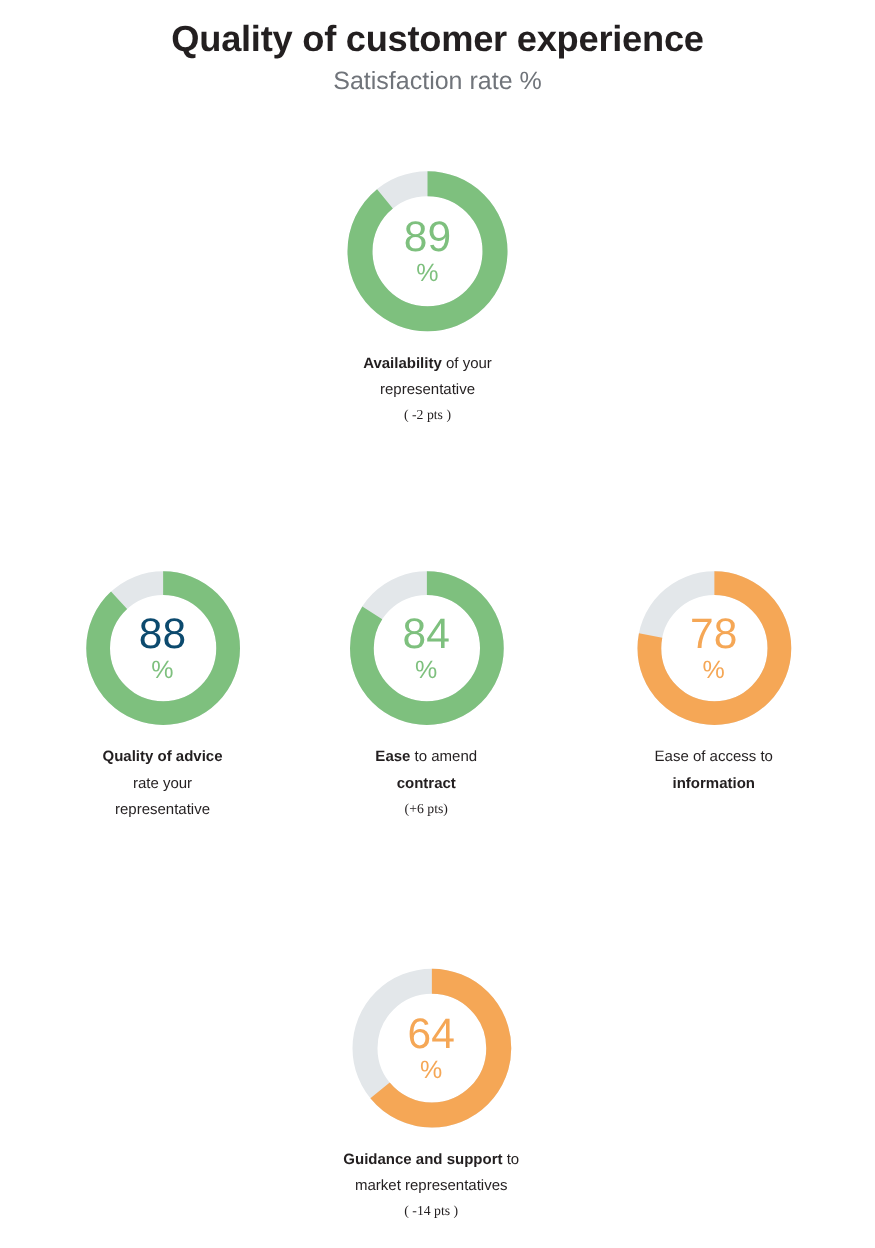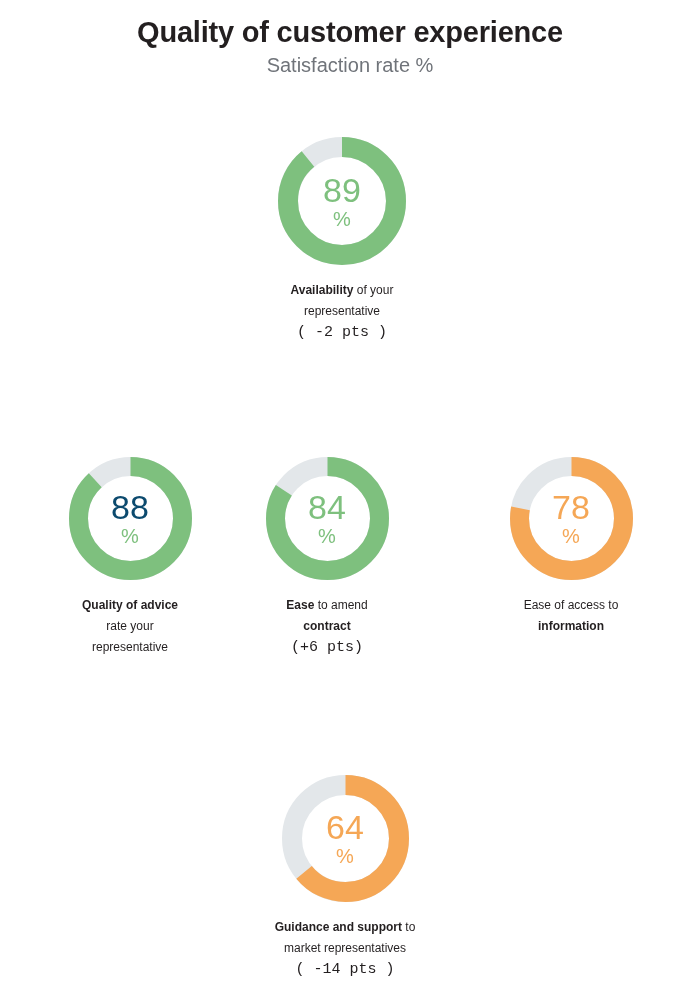--- a/index.html
+++ b/index.html
@@ -43,28 +43,28 @@
   .donut-unit{
     font-size:20px;line-height:22px;font-weight:normal;padding-top:1px;
   }
   .kpi-label{
     font-size:12px;line-height:21px;color:#231f20;
     margin-top:11px;
   }
   .kpi-label .b{font-weight:bold;}
   .kpi-label .n{font-weight:normal;}
   .kpi-delta{
-    font-size:15px;line-height:19px;color:#231f20;
+    font-size:11px;line-height:19px;color:#231f20;
     margin-top:1px;
-    font-family:Liberation Mono, monospace;
+    font-family:Liberation Serif, serif;
   }
   
   #kpi-availability{left:200px;top:133px;width:284px;}
   #kpi-quality-advice{left:15px;top:453px;width:230px;}
-  #kpi-ease-amend{left:230px;top:453px;width:194px;}
+  #kpi-ease-amend{left:244px;top:453px;width:194px;}
   #kpi-ease-access{left:455px;top:453px;width:232px;}
   #kpi-guidance{left:185px;top:771px;width:320px;}
 </style>
 </head>
 <body>
 
 <div class="header">
   <h1 class="title">Quality of customer experience</h1>
   <div class="subtitle">Satisfaction rate %</div>
 </div>

